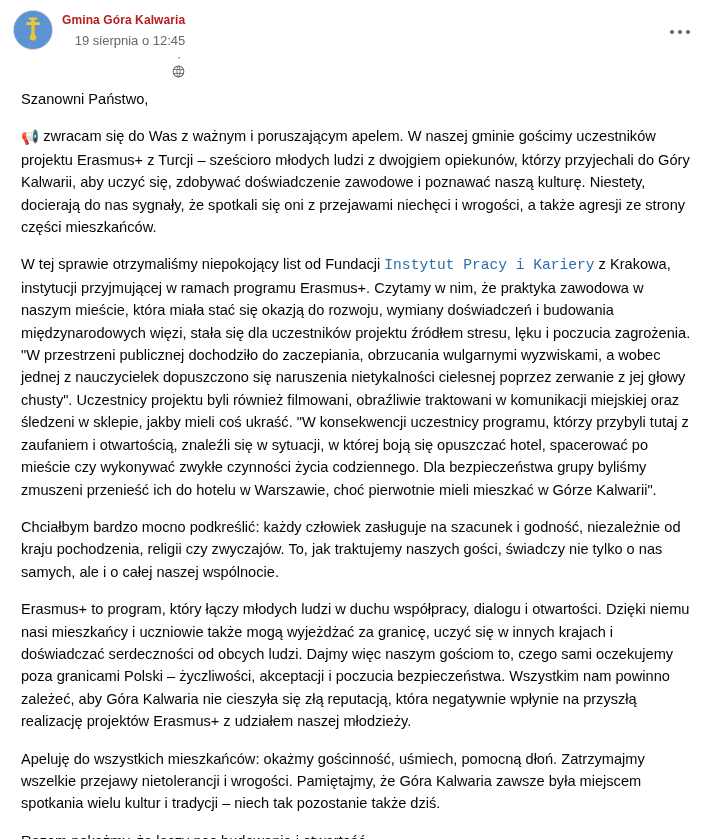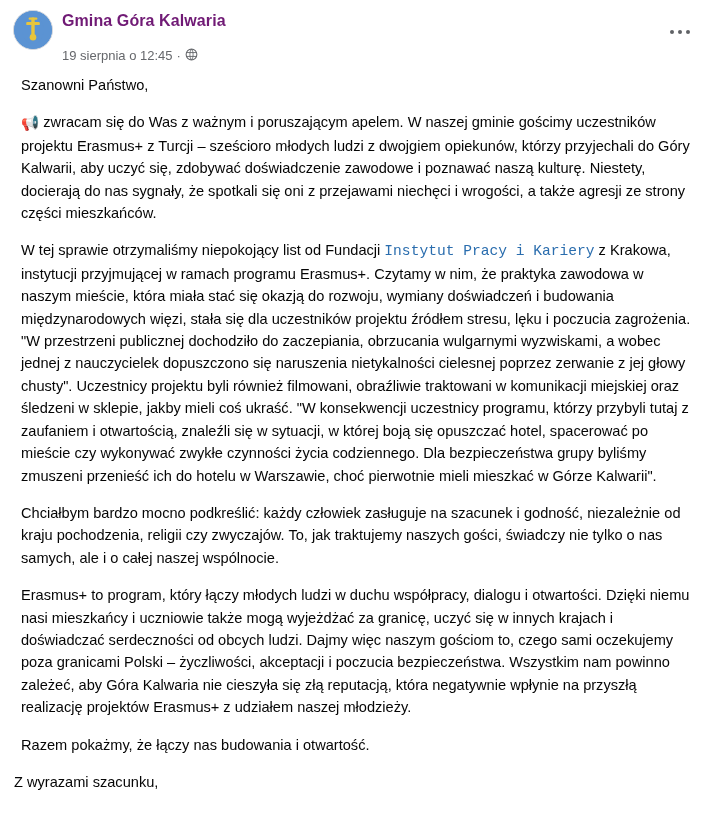--- a/index.html
+++ b/index.html
@@ -44,33 +44,34 @@
   .avatar svg { display: block; }
 
   .header-text {
     margin-left: 9px;
     display: flex;
     flex-direction: column;
     justify-content: flex-start;
     padding-top: 1px;
   }
   .page-name {
-    font-size: 16px;
+    font-size: 12px;
     font-weight: bold;
     line-height: 19px;
-    color: #701a75;
+    color: #b91c1c;
     letter-spacing: 0.1px;
   }
   .meta-row {
     display: flex;
-    align-items: flex-start;
-    margin-top: 18px;
+    align-items: flex-end;
+    margin-top: 3px;
     font-size: 13px;
     line-height: 16px;
     color: #65676b;
+    flex-direction: column;
   }
   .meta-time { color: #65676b; }
   .meta-dot {
     margin: 0 4px;
     color: #65676b;
     font-size: 13px;
   }
   .globe-icon {
     display: inline-flex;
     align-items: center;
@@ -180,20 +181,21 @@
     <p>Szanowni Państwo,</p>
 
     <p><span class="emoji">📢</span><span> zwracam się do Was z ważnym i poruszającym apelem. W naszej gminie gościmy uczestników projektu Erasmus+ z Turcji – sześcioro młodych ludzi z dwojgiem opiekunów, którzy przyjechali do Góry Kalwarii, aby uczyć się, zdobywać doświadczenie zawodowe i poznawać naszą kulturę. Niestety, docierają do nas sygnały, że spotkali się oni z przejawami niechęci i wrogości, a także agresji ze strony części mieszkańców.</span></p>
 
     <p><span>W tej sprawie otrzymaliśmy niepokojący list od Fundacji </span><a class="link" href="#">Instytut Pracy i Kariery</a><span> z Krakowa, instytucji przyjmującej w ramach programu Erasmus+. Czytamy w nim, że praktyka zawodowa w naszym mieście, która miała stać się okazją do rozwoju, wymiany doświadczeń i budowania międzynarodowych więzi, stała się dla uczestników projektu źródłem stresu, lęku i poczucia zagrożenia. "W przestrzeni publicznej dochodziło do zaczepiania, obrzucania wulgarnymi wyzwiskami, a wobec jednej z nauczycielek dopuszczono się naruszenia nietykalności cielesnej poprzez zerwanie z jej głowy chusty". Uczestnicy projektu byli również filmowani, obraźliwie traktowani w komunikacji miejskiej oraz śledzeni w sklepie, jakby mieli coś ukraść. "W konsekwencji uczestnicy programu, którzy przybyli tutaj z zaufaniem i otwartością, znaleźli się w sytuacji, w której boją się opuszczać hotel, spacerować po mieście czy wykonywać zwykłe czynności życia codziennego. Dla bezpieczeństwa grupy byliśmy zmuszeni przenieść ich do hotelu w Warszawie, choć pierwotnie mieli mieszkać w Górze Kalwarii".</span></p>
 
     <p>Chciałbym bardzo mocno podkreślić: każdy człowiek zasługuje na szacunek i godność, niezależnie od kraju pochodzenia, religii czy zwyczajów. To, jak traktujemy naszych gości, świadczy nie tylko o nas samych, ale i o całej naszej wspólnocie.</p>
 
     <p>Erasmus+ to program, który łączy młodych ludzi w duchu współpracy, dialogu i otwartości. Dzięki niemu nasi mieszkańcy i uczniowie także mogą wyjeżdżać za granicę, uczyć się w innych krajach i doświadczać serdeczności od obcych ludzi. Dajmy więc naszym gościom to, czego sami oczekujemy poza granicami Polski – życzliwości, akceptacji i poczucia bezpieczeństwa. Wszystkim nam powinno zależeć, aby Góra Kalwaria nie cieszyła się złą reputacją, która negatywnie wpłynie na przyszłą realizację projektów Erasmus+ z udziałem naszej młodzieży.</p>
 
+    <p>Apeluję do wszystkich mieszkańców: okażmy gościnność, uśmiech, pomocną dłoń. Zatrzymajmy wszelkie przejawy nietolerancji i wrogości. Pamiętajmy, że Góra Kalwaria zawsze była miejscem spotkania wielu kultur i tradycji – niech tak pozostanie także dziś.</p>
 
     <p>Razem pokażmy, że łączy nas budowania i otwartość.</p>
 
     <div class="sig-block">
       <div>Z wyrazami szacunku,</div>
 
     </div>
 
   </div>
 </div>

